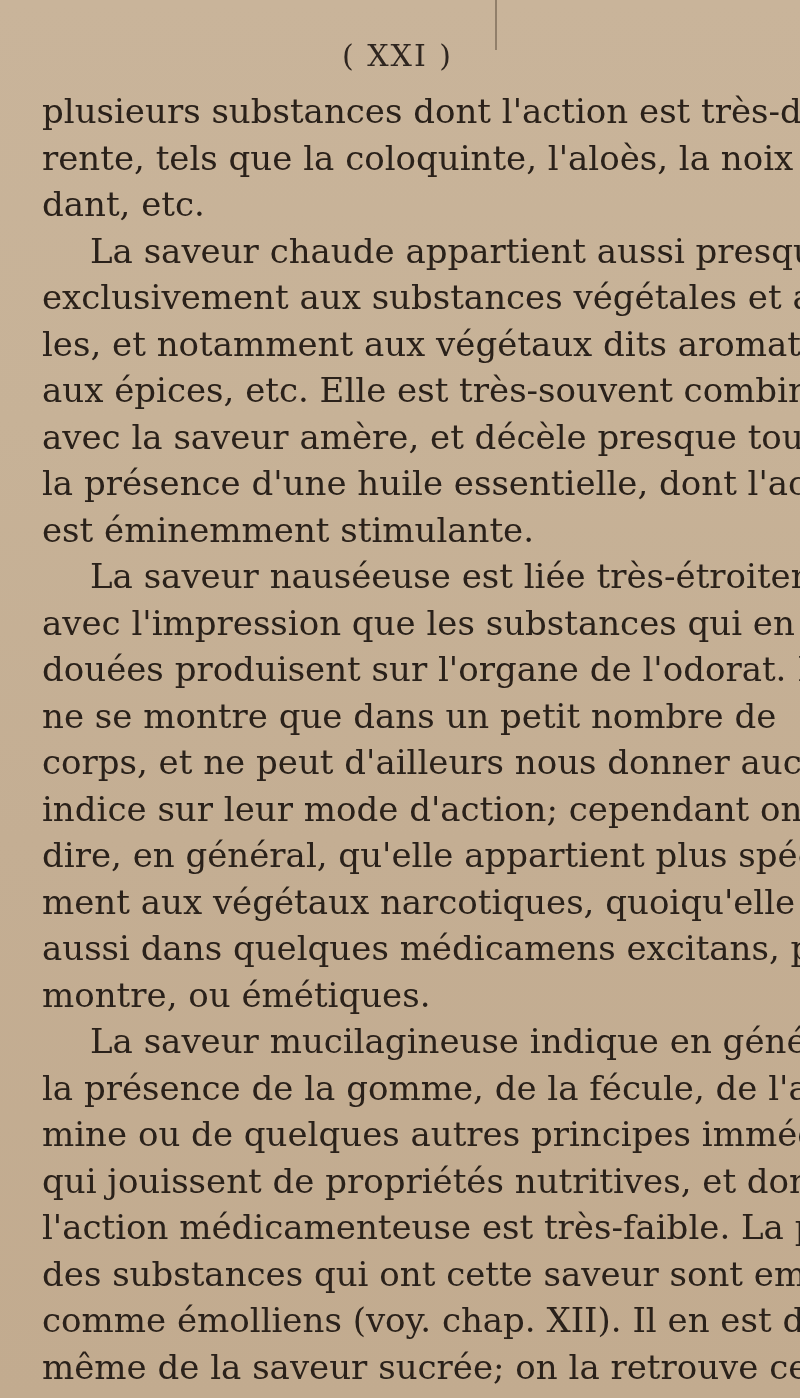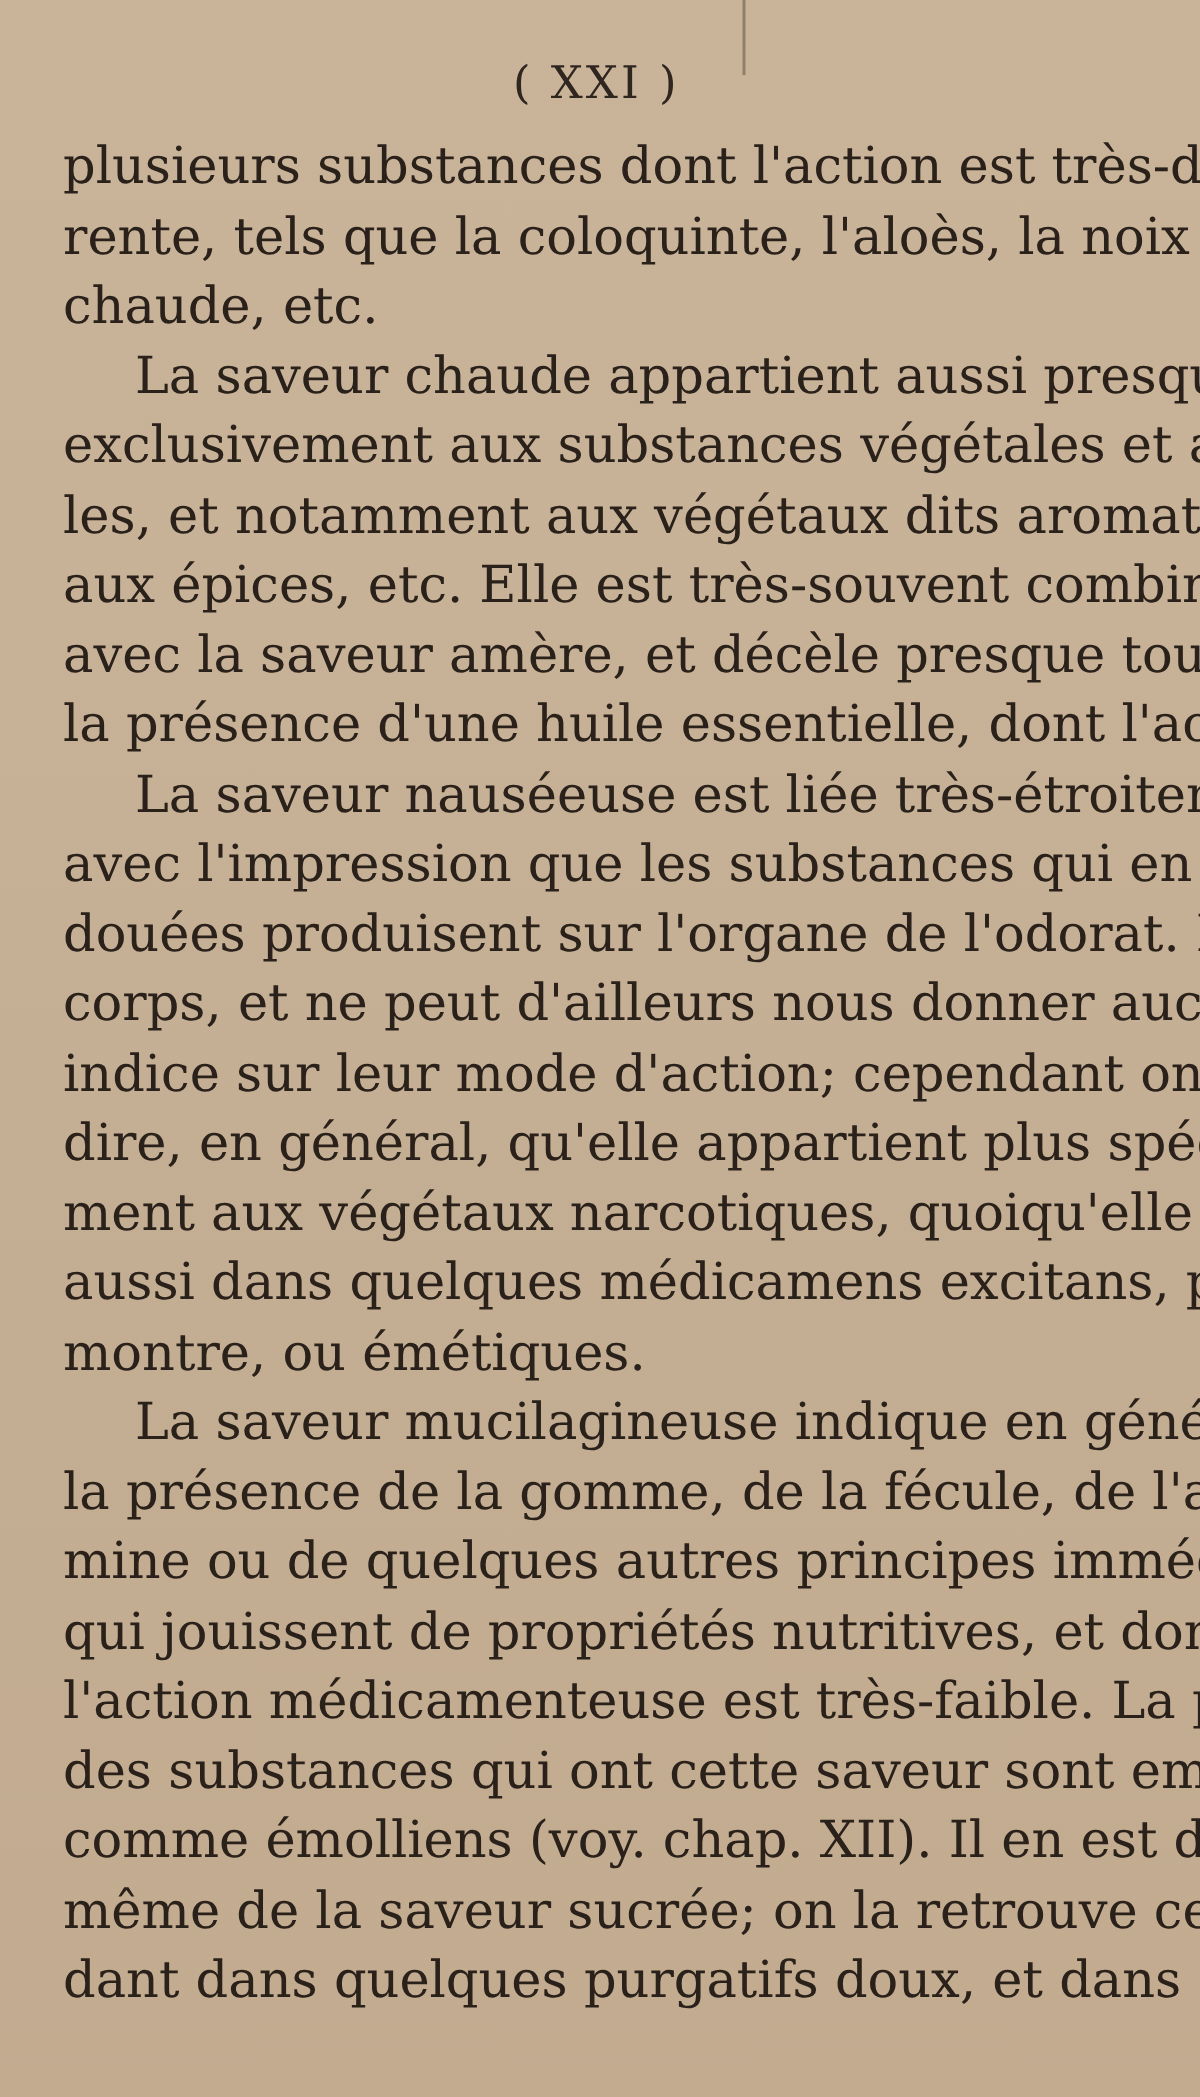--- a/index.html
+++ b/index.html
@@ -25,32 +25,34 @@
 </style>
 </head>
 <body>
 
 <div class="crease"></div>
 <div class="page-number">( XXI )</div>
 
 <div class="text">
   <span class="line">plusieurs substances dont l'action est très-diffé-</span>
   <span class="line">rente, tels que la coloquinte, l'aloès, la noix vo-</span>
-  <span class="line last">chaude, etc.</span>
+  <span class="line last">dant, etc.</span>
 
   <span class="line indent">La saveur chaude appartient aussi presque</span>
   <span class="line">exclusivement aux substances végétales et anima-</span>
   <span class="line">les, et notamment aux végétaux dits aromatiques,</span>
   <span class="line">aux épices, etc. Elle est très-souvent combinée</span>
   <span class="line">avec la saveur amère, et décèle presque toujours</span>
   <span class="line">la présence d'une huile essentielle, dont l'action</span>
+  <span class="line last">est éminemment stimulante.</span>
 
   <span class="line indent">La saveur nauséeuse est liée très-étroitement</span>
   <span class="line">avec l'impression que les substances qui en sont</span>
   <span class="line">douées produisent sur l'organe de l'odorat. Elle</span>
+  <span class="line">ne se montre que dans un petit nombre de</span>
   <span class="line">corps, et ne peut d'ailleurs nous donner aucun</span>
   <span class="line">indice sur leur mode d'action; cependant on peut</span>
   <span class="line">dire, en général, qu'elle appartient plus spéciale-</span>
   <span class="line">ment aux végétaux narcotiques, quoiqu'elle existe</span>
   <span class="line">aussi dans quelques médicamens excitans, pur-</span>
   <span class="line last">montre, ou émétiques.</span>
 
   <span class="line indent">La saveur mucilagineuse indique en général</span>
   <span class="line">la présence de la gomme, de la fécule, de l'albu-</span>
   <span class="line">mine ou de quelques autres principes immédiats,</span>

